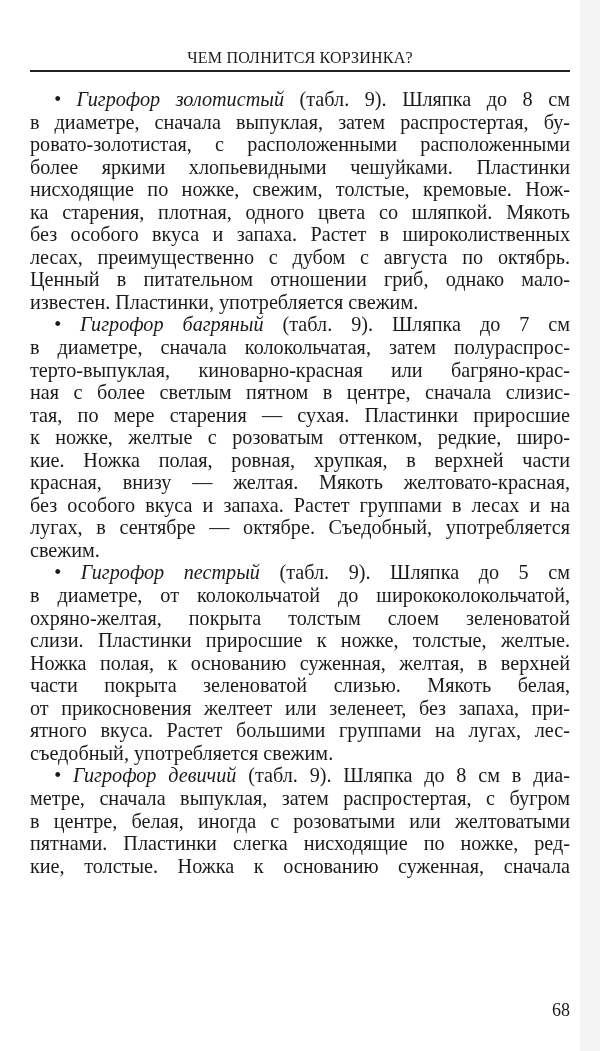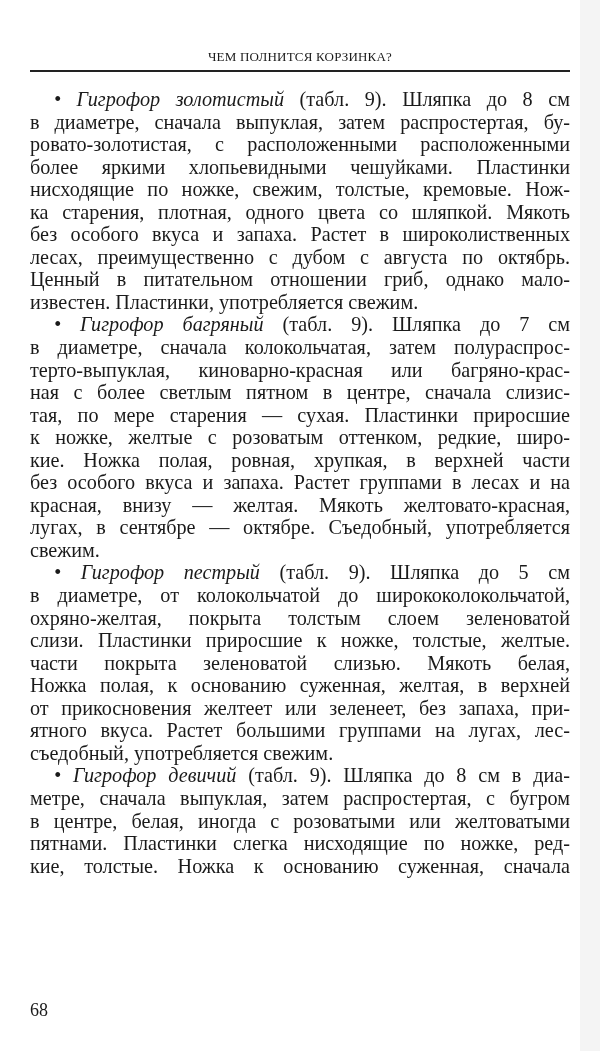--- a/index.html
+++ b/index.html
@@ -11,21 +11,21 @@
     color:#1a1a1a;
   }
   .page {
     position:absolute; left:0; top:0;
     width:580px; height:1051px;
     background:#ffffff;
   }
   .running-head {
     position:absolute; left:30px; top:49px; width:540px;
     text-align:center;
-    font-size:13px; letter-spacing:0.2px;
+    font-size:16px; letter-spacing:0.2px;
     font-family:"Liberation Serif", serif;
   }
   .rule {
     position:absolute; left:30px; top:70px; width:540px; height:2px;
     background:#222;
   }
   .body-text {
     position:absolute; left:30px; top:88px; width:540px;
     font-family:"Liberation Serif", serif;
     font-size:20.2px;
@@ -36,21 +36,21 @@
     white-space:nowrap;
     text-align:justify;
     text-align-last:justify;
     height:22.55px;
   }
   .line.last { text-align-last:left; }
   .ind { padding-left:24px; }
   .term { font-weight:normal; font-style:italic; }
   .folio {
     position:absolute; left:30px; top:1000px; width:540px;
-    text-align:left; font-size:18px;
+    text-align:right; font-size:18px;
     font-family:"Liberation Serif", serif;
   }
 </style>
 </head>
 <body>
 
 <div class="page">
   <div class="running-head">ЧЕМ ПОЛНИТСЯ КОРЗИНКА?</div>
   <div class="rule"></div>
 
@@ -68,32 +68,32 @@
         <span class="line last">известен. Пластинки, употребляется свежим.</span>
       </div>
       <div>
         <span class="line ind"><span class="term">• Гигрофор багряный</span><span> (табл. 9). Шляпка до 7 см</span></span>
         <span class="line">в диаметре, сначала колокольчатая, затем полураспрос-</span>
         <span class="line">терто-выпуклая, киноварно-красная или багряно-крас-</span>
         <span class="line">ная с более светлым пятном в центре, сначала слизис-</span>
         <span class="line">тая, по мере старения — сухая. Пластинки приросшие</span>
         <span class="line">к ножке, желтые с розоватым оттенком, редкие, широ-</span>
         <span class="line">кие. Ножка полая, ровная, хрупкая, в верхней части</span>
+        <span class="line">красная, внизу — желтая. Мякоть желтовато-красная,</span>
         <span class="line">без особого вкуса и запаха. Растет группами в лесах и на</span>
-        <span class="line">красная, внизу — желтая. Мякоть желтовато-красная,</span>
         <span class="line">лугах, в сентябре — октябре. Съедобный, употребляется</span>
         <span class="line last">свежим.</span>
       </div>
       <div>
         <span class="line ind"><span class="term">• Гигрофор пестрый</span><span> (табл. 9). Шляпка до 5 см</span></span>
         <span class="line">в диаметре, от колокольчатой до ширококолокольчатой,</span>
         <span class="line">охряно-желтая, покрыта толстым слоем зеленоватой</span>
         <span class="line">слизи. Пластинки приросшие к ножке, толстые, желтые.</span>
+        <span class="line">Ножка полая, к основанию суженная, желтая, в верхней</span>
         <span class="line">части покрыта зеленоватой слизью. Мякоть белая,</span>
-        <span class="line">Ножка полая, к основанию суженная, желтая, в верхней</span>
         <span class="line">от прикосновения желтеет или зеленеет, без запаха, при-</span>
         <span class="line">ятного вкуса. Растет большими группами на лугах, лес-</span>
         <span class="line last">съедобный, употребляется свежим.</span>
       </div>
       <div>
         <span class="line ind"><span class="term">• Гигрофор девичий</span><span> (табл. 9). Шляпка до 8 см в диа-</span></span>
         <span class="line">метре, сначала выпуклая, затем распростертая, с бугром</span>
         <span class="line">в центре, белая, иногда с розоватыми или желтоватыми</span>
         <span class="line">пятнами. Пластинки слегка нисходящие по ножке, ред-</span>
         <span class="line">кие, толстые. Ножка к основанию суженная, сначала</span>

